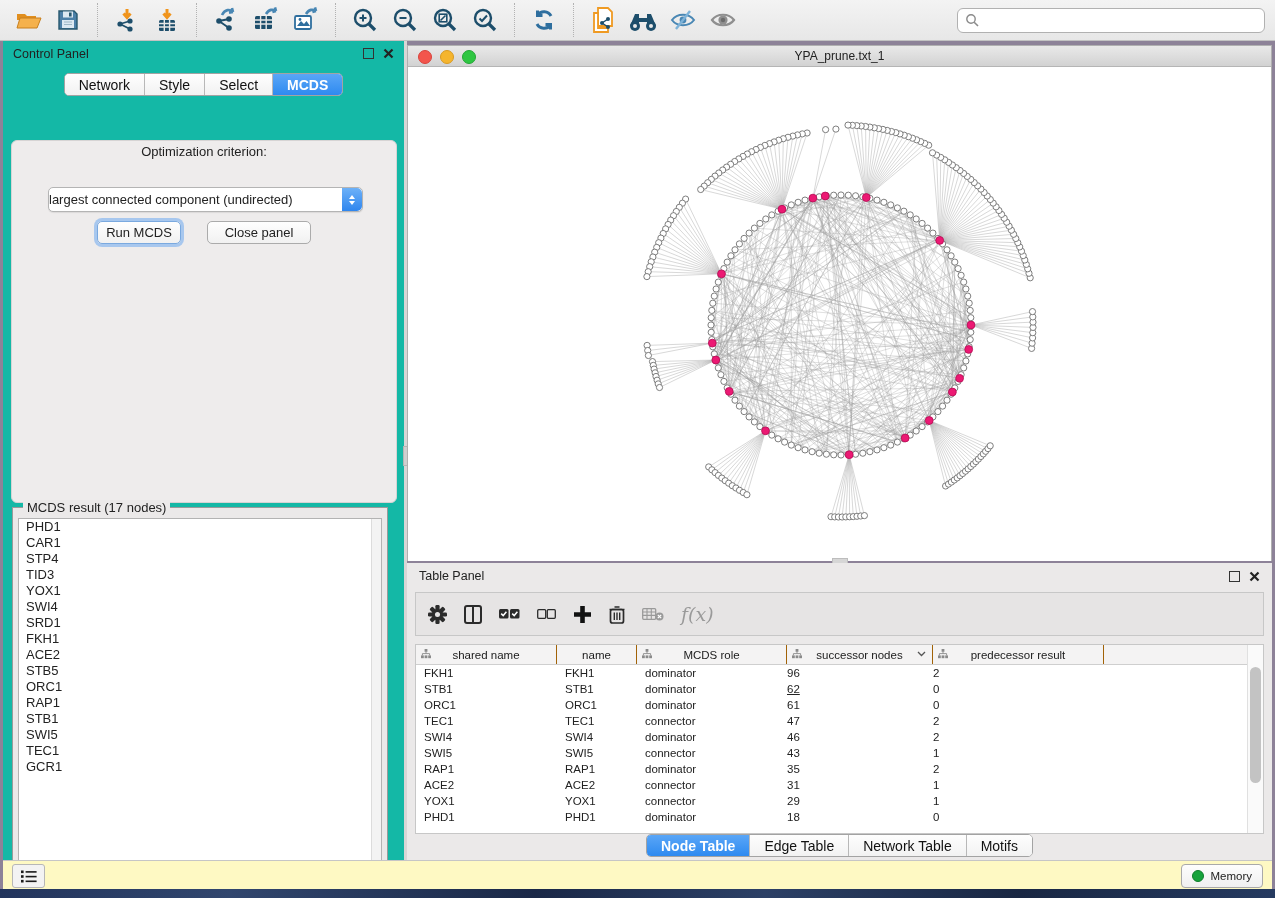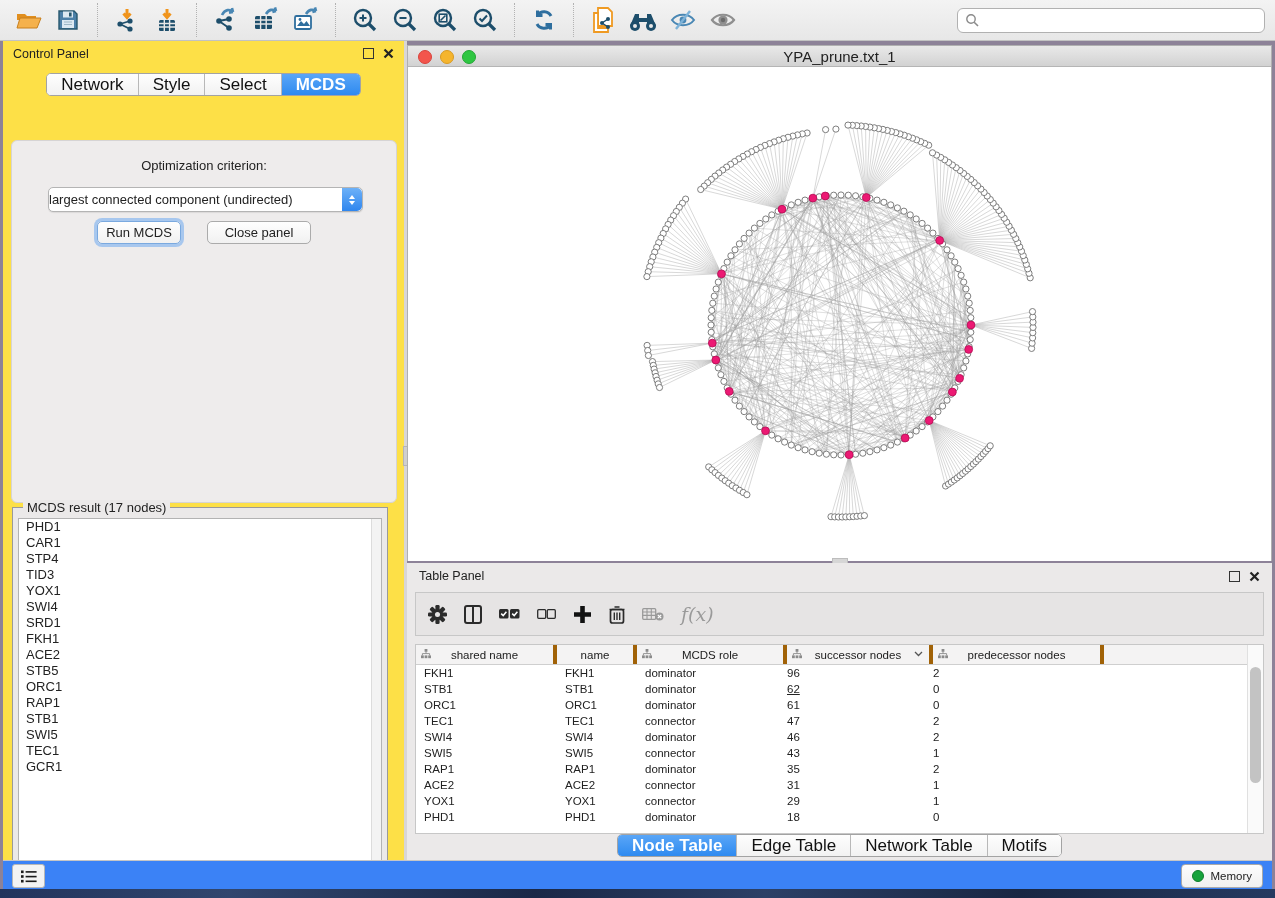--- a/index.html
+++ b/index.html
@@ -10,34 +10,34 @@
   #toolbar{position:absolute;left:0;top:0;width:1275px;height:41px;box-sizing:border-box;
            background:linear-gradient(#f3f3f3,#e7e7e7);border-bottom:1px solid #c2c2c2;
            display:flex;align-items:center;padding:0 10px;gap:4px}
   .tbtn{width:36px;height:32px;display:flex;align-items:center;justify-content:center;border-radius:4px}
   .tsep{width:0;height:34px;border-left:1px dotted #b2b2b2;margin:0 7px}
   #toolbar-search{margin-left:auto;width:292px;height:23px;background:#fff;border:1px solid #b1b1b1;
                   border-radius:6px;display:flex;align-items:center;padding:0 7px;gap:5px}
   #toolbar-search input{border:none;outline:none;flex:1;font-size:12px;background:transparent;
                         font-family:"Liberation Sans",sans-serif}
   
-  #control-panel{position:absolute;left:3px;top:41px;width:401px;height:819px;background:#fde047}
+  #control-panel{position:absolute;left:3px;top:41px;width:401px;height:819px;background:#14b8a6}
   #cp-titlebar{height:25px;display:flex;align-items:center;padding:0 10px}
   #cp-title{font-size:12.5px}
   .win-btns{margin-left:auto;display:flex;gap:9px;align-items:center}
   .float-ico{width:9px;height:9px;border:1.6px solid #333}
   .seg{display:inline-flex;border:1px solid #a3a3a3;border-radius:5px;overflow:hidden;background:#fff;height:21px}
-  .seg .s{display:flex;align-items:center;justify-content:center;font-size:17px;padding:0 14px;
+  .seg .s{display:flex;align-items:center;justify-content:center;font-size:14px;padding:0 14px;
           background:linear-gradient(#fefefe,#f2f2f2);border-right:1px solid #b8b8b8;color:#111}
   .seg .s:last-child{border-right:none}
   .seg .s.sel{background:linear-gradient(#5aa6f7,#2e8af0);color:#fff;font-weight:bold}
   #cp-tabs-row{display:flex;justify-content:center;margin-top:7px;position:relative;z-index:2}
   #cp-inner{position:absolute;left:8px;top:99px;width:384px;height:361px;background:#eeecec;
             border:1px solid #d6d4d4;border-radius:6px}
-  #opt-label{text-align:center;font-size:13px;margin-top:17px}
+  #opt-label{text-align:center;font-size:13px;margin-top:3px}
   #mcds-dropdown{position:absolute;left:36px;top:46px;width:313px;height:23px;background:#fff;
                  border:1px solid #b4b4b4;border-radius:5px;display:flex;align-items:center;box-shadow:0 1px 1px rgba(0,0,0,.08)}
   #mcds-dropdown .dd-text{flex:1;font-size:13px;white-space:nowrap}
   .dd-step{width:20px;height:23px;border-radius:0 5px 5px 0;background:linear-gradient(#6db1f8,#2f86ee);
            display:flex;flex-direction:column;align-items:center;justify-content:center;gap:2px}
   .dd-step span{width:0;height:0;border-left:3.5px solid transparent;border-right:3.5px solid transparent}
   .dd-up{border-bottom:4.5px solid #fff}.dd-dn{border-top:4.5px solid #fff}
   .btn{height:23px;background:linear-gradient(#fefefe,#f1f1f1);border:1px solid #ababab;border-radius:5px;
        font-size:13px;display:flex;align-items:center;justify-content:center;box-sizing:border-box}
   #run-btn{position:absolute;left:85px;top:80px;width:84px;border-color:#7aa9df;
@@ -56,46 +56,46 @@
   #div-h-handle{position:absolute;left:832px;top:558px;width:14px;height:6px;background:#d6d6d6;border:1px solid #bdbdbd}
   
   #net-window{position:absolute;left:407px;top:45px;width:865px;height:516px;border:1px solid #b0b0b0;
               box-sizing:border-box;background:#fff}
   #net-titlebar{height:20px;background:linear-gradient(#e9e9e9,#d2d2d2);border-bottom:1px solid #b5b5b5;
                 position:relative;display:flex;align-items:center;justify-content:center}
   .tl{width:12px;height:12px;border-radius:50%;position:absolute;top:4px}
   #tl-close{left:10px;background:#f3554c;border:1px solid #d8433c}
   #tl-min{left:32px;background:#f5b52e;border:1px solid #d89a22}
   #tl-zoom{left:54px;background:#2fc642;border:1px solid #24a636}
-  #net-title{font-size:15px;color:#222}
+  #net-title{font-size:12px;color:#222}
   #net-canvas{position:relative;width:863px;height:494px;background:#fff}
   
   #table-panel{position:absolute;left:407px;top:563px;width:865px;height:297px;background:#ebe9e9;box-sizing:border-box}
   #tp-titlebar{height:26px;display:flex;align-items:center;padding:0 12px}
   #tp-title{font-size:12.5px}
   #tp-toolbar{position:absolute;left:8px;top:29px;width:849px;height:44px;box-sizing:border-box;
               background:#e6e4e4;border:1px solid #c7c7c7;display:flex;align-items:center;padding:0 12px;gap:17px}
   .tp-ico{display:flex;align-items:center;justify-content:center}
   #fx-ico{font-family:"DejaVu Serif",serif;font-style:italic;font-size:19px;color:#9a9a9a}
   #table-wrap{position:absolute;left:8px;top:81px;width:849px;height:190px;background:#fff;
               border:1px solid #c7c7c7;box-sizing:border-box;overflow:hidden}
   .thead{display:flex;height:19px;background:#f4f3f3;border-bottom:1px solid #cfcfcf}
   .th{position:relative;display:flex;align-items:center;justify-content:center;font-size:11.5px;
-      border-right:4px solid #a16207;box-sizing:border-box;color:#1b1b1b}
+      border-right:1px solid #a16207;box-sizing:border-box;color:#1b1b1b}
   .th .tree-ico{position:absolute;left:5px;top:4px}
   .th .chev{position:absolute;right:6px;top:6px}
   .trow{display:flex;height:16px;line-height:16px;font-size:11.5px}
   .td{box-sizing:border-box;white-space:nowrap;overflow:hidden}
   .td.l{padding-left:8px;text-align:left}
   .td.r{padding-right:14px;}
   #tbl-scroll{position:absolute;right:0;top:0;bottom:0;width:15px;background:#fafafa;border-left:1px solid #e0e0e0}
   #tbl-thumb{position:absolute;left:2px;right:2px;top:22px;height:116px;background:#c3c3c3;border-radius:6px}
   #tp-tabs-row{position:absolute;left:0;top:271px;width:865px;display:flex;justify-content:center}
   
-  #status-bar{position:absolute;left:3px;top:860px;width:1269px;height:29px;background:#3b82f6;
+  #status-bar{position:absolute;left:3px;top:860px;width:1269px;height:29px;background:#fef9c3;
               border-top:1px solid #c6c6c6;box-sizing:border-box}
   #status-list-btn{position:absolute;left:9px;top:3px;width:31px;height:22px;background:#f3f3f3;
                    border:1px solid #b7b7b7;border-radius:3px;display:flex;align-items:center;justify-content:center}
   #memory-btn{position:absolute;right:9px;top:3px;height:22px;padding:0 10px;background:linear-gradient(#fdfdfd,#f0f0f0);
               border:1px solid #a9a9a9;border-radius:4px;display:flex;align-items:center;gap:6px;font-size:11.5px}
   #memory-dot{width:10px;height:10px;border-radius:50%;background:#17a33c;border:1px solid #0e7d2b}
   #wallpaper-bottom{position:absolute;left:0;top:889px;width:1275px;height:9px;
       background:linear-gradient(90deg,#22345c,#31466e 18%,#1a2847 42%,#2c4066 60%,#192743 80%,#253a60)}
 </style>
 </head>
@@ -1280,21 +1280,21 @@
       <div class="th" style="width:171px">
         <svg class="tree-ico" width="10" height="10" viewBox="0 0 10 10">
           <g fill="#8a8a8a">
               <rect x="3.6" y="0" width="2.8" height="2.8"></rect>
               <rect x="0" y="6.4" width="2.8" height="2.8"></rect>
               <rect x="3.6" y="6.4" width="2.8" height="2.8"></rect>
               <rect x="7.2" y="6.4" width="2.8" height="2.8"></rect>
             </g>
           <path d="M5 2.8 V4.6 M1.4 6.4 V4.6 H8.6 V6.4" stroke="#8a8a8a" stroke-width="0.9" fill="none"></path>
         </svg>
-        <span>predecessor nodes</span>
+        <span>predecessor result</span>
       </div>
       <div class="th" style="flex:1;border-right:none"></div>
     </div>
     <div id="table-body">
         <div class="trow">
           <div class="td l" style="width: 141px;">FKH1</div>
           <div class="td l" style="width: 80px;">FKH1</div>
           <div class="td l" style="width: 150px;">dominator</div>
           <div class="td r" style="width: 146px;">96</div>
           <div class="td r" style="width: 171px;">2</div>

